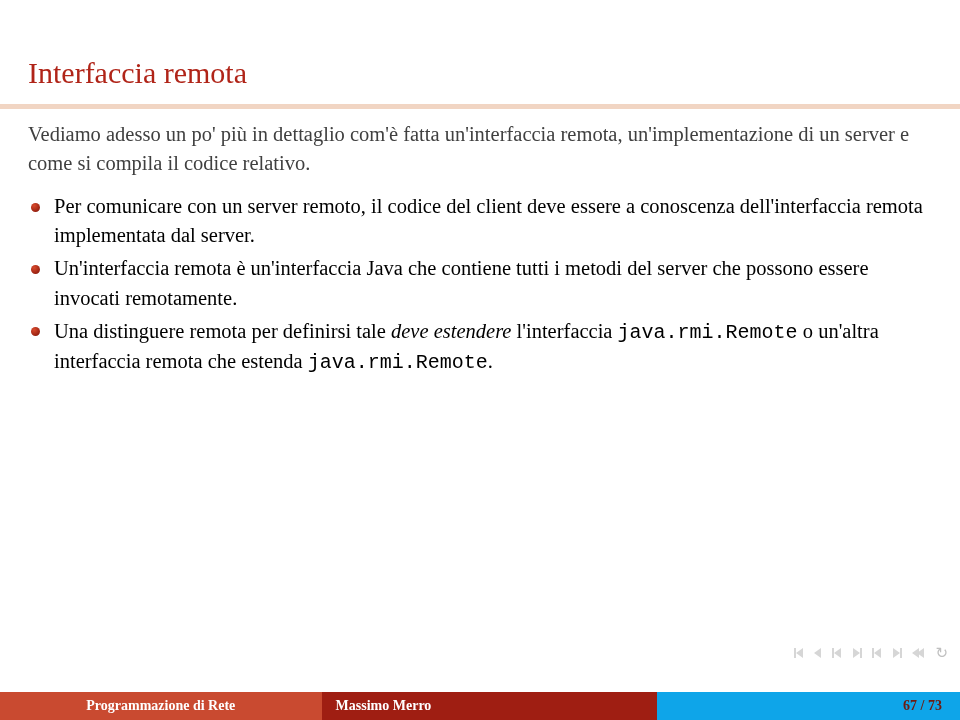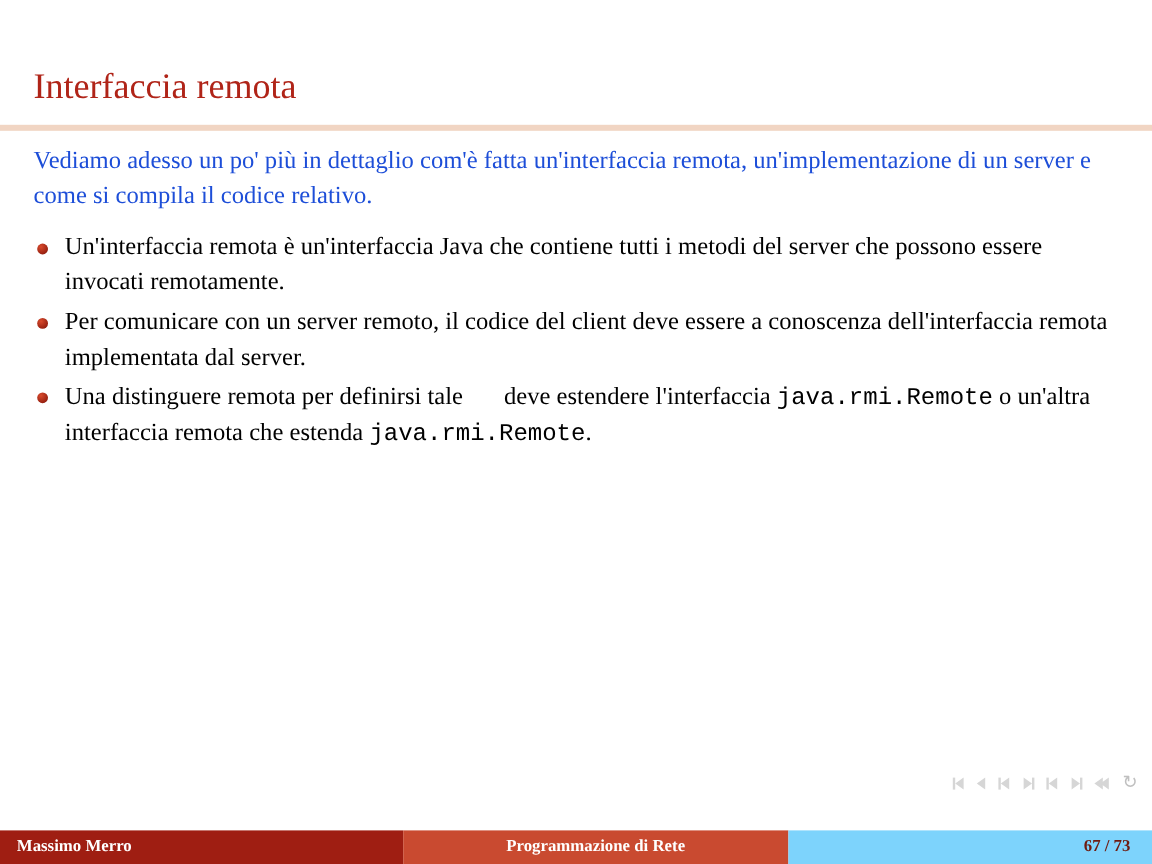--- a/index.html
+++ b/index.html
@@ -2,31 +2,31 @@
 <html><head>
 <meta charset="utf-8">
 <style>
   html,body{margin:0;padding:0;font-family:Georgia,'Times New Roman',serif;}
   body{width:960px;height:720px;position:relative;background:#fff;color:#000;overflow:hidden;}
   .slide{position:absolute;top:0;left:0;right:0;bottom:28px;box-sizing:border-box;}
   .title-band{position:relative;padding:18px 28px 14px 28px;margin-top:38px;}
   .title-band h1{margin:0;font-size:30px;font-weight:normal;color:#b02418;}
   .title-band::after{content:"";display:block;height:5px;background:#f1d5c3;position:absolute;left:0;right:0;bottom:-5px;}
   .body{position:absolute;left:28px;right:28px;top:120px;font-size:20.5px;line-height:1.42;color:#000;}
-  .intro{color:#1d4ed8;margin-bottom:14px;}
+  .intro{color:#404040;margin-bottom:14px;}
   .items{margin:0;padding:0;list-style:none;}
   .items li{position:relative;padding-left:26px;margin:0 0 4px 0;}
   .bullet{position:absolute;left:3px;top:0.52em;width:9px;height:9px;border-radius:50%;background:radial-gradient(circle at 35% 30%,#d94a2c 0%,#9a2212 70%,#6a1409 100%);}
-  .ital{margin-left:29px;}
+  .ital{font-style:italic;}
   .mono{font-family:"Courier New",Courier,monospace;font-size:20px;}
   .footer{position:absolute;left:0;right:0;bottom:0;height:28px;display:flex;align-items:stretch;font-size:14px;}
   .footer .seg{display:flex;align-items:center;justify-content:center;white-space:nowrap;}
   .footer .author{flex:0 0 33.5%;background:#9f1e12;color:#fff;font-weight:bold;padding-left:14px;justify-content:flex-start;}
   .footer .topic{flex:0 0 33.5%;background:#c94a30;color:#fff;font-weight:bold;}
-  .footer .pageseg{flex:1;background:#7dd3fc;color:#6e1b10;font-weight:bold;justify-content:flex-end;padding-right:18px;position:relative;}
+  .footer .pageseg{flex:1;background:#0ea5e9;color:#6e1b10;font-weight:bold;justify-content:flex-end;padding-right:18px;position:relative;}
   .navbar{position:absolute;right:14px;bottom:30px;display:flex;gap:10px;align-items:center;color:#d9d9d9;font-size:13px;}
   .nav-ico{display:inline-flex;align-items:center;color:#d6d6d6;}
   .nav-ico.active{color:#c0c0c0;}
   .tri{display:inline-block;width:0;height:0;border-top:5px solid transparent;border-bottom:5px solid transparent;}
   .tri.l{border-right:7px solid currentColor;margin-right:1px;}
   .tri.r{border-left:7px solid currentColor;margin-left:1px;}
   .bar{display:inline-block;width:2px;height:10px;background:currentColor;}
   .loop{font-size:15px;letter-spacing:-2px;}
 </style>
 </head>
@@ -35,25 +35,25 @@
 <div class="slide">
   <div class="title-band">
     <h1>Interfaccia remota</h1>
   </div>
 
   <div class="body">
     <div class="intro">Vediamo adesso un po' più in dettaglio com'è fatta un'interfaccia remota, un'implementazione di un server e come si compila il codice relativo.</div>
     <ul class="items">
       <li>
         <span class="bullet"></span>
-        <span>Un'interfaccia remota è un'interfaccia Java che contiene tutti i metodi del server che possono essere invocati remotamente.</span>
+        <span>Per comunicare con un server remoto, il codice del client deve essere a conoscenza dell'interfaccia remota implementata dal server.</span>
       </li>
       <li>
         <span class="bullet"></span>
-        <span>Per comunicare con un server remoto, il codice del client deve essere a conoscenza dell'interfaccia remota implementata dal server.</span>
+        <span>Un'interfaccia remota è un'interfaccia Java che contiene tutti i metodi del server che possono essere invocati remotamente.</span>
       </li>
       <li>
         <span class="bullet"></span>
         <span>Una distinguere remota per definirsi tale </span><span class="ital">deve estendere</span><span> l'interfaccia </span><span class="mono">java.rmi.Remote</span><span> o un'altra interfaccia remota che estenda </span><span class="mono">java.rmi.Remote</span><span>.</span>
       </li>
     </ul>
   </div>
 
   <div class="navbar">
     <span class="nav-ico">
@@ -81,16 +81,16 @@
       </span>
     <span class="nav-ico">
         <span class="tri l"></span>
         <span class="tri l" style="margin-left:-3px"></span>
       </span>
     <span class="nav-ico active loop">↻</span>
   </div>
 </div>
 
 <div class="footer">
+  <div class="seg topic">Programmazione di Rete</div>
   <div class="seg author">Massimo Merro</div>
-  <div class="seg topic">Programmazione di Rete</div>
   <div class="seg pageseg">67 / 73</div>
 </div>
 
 </body></html>

